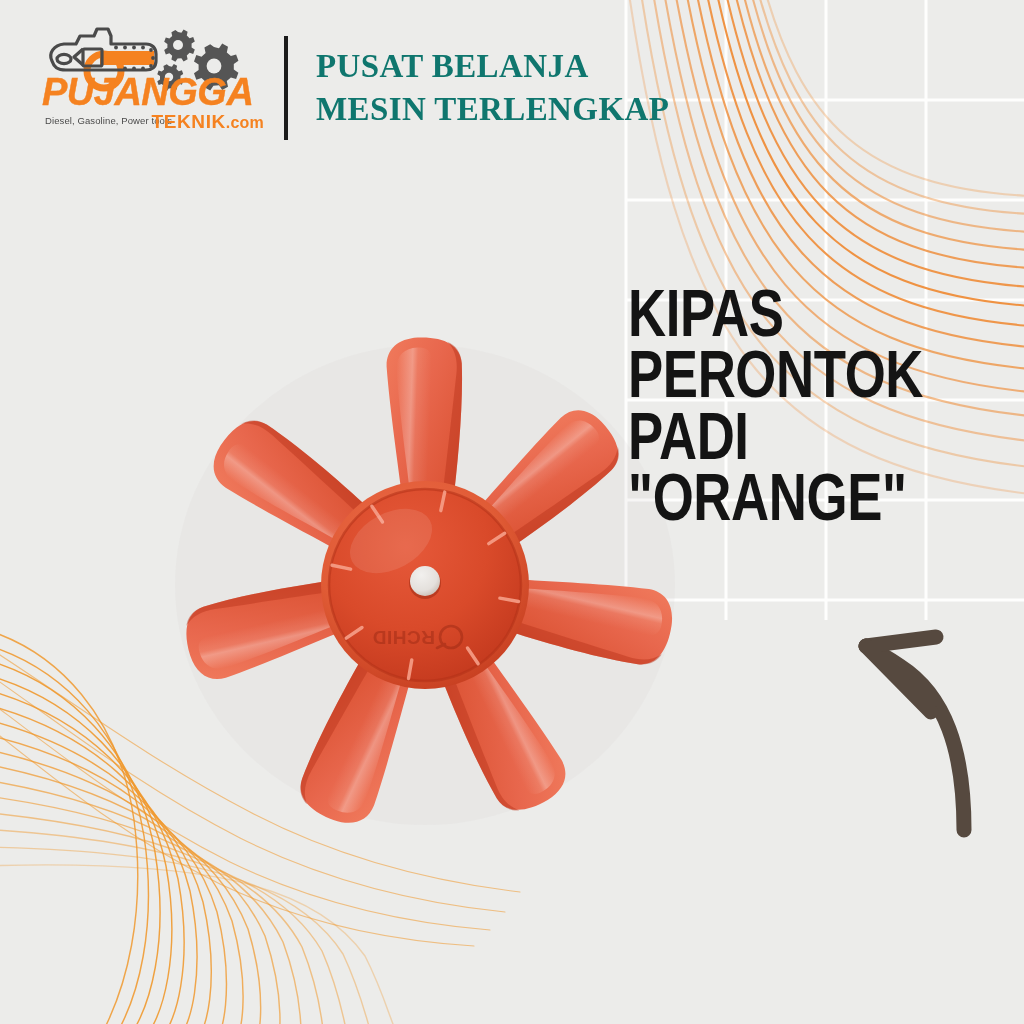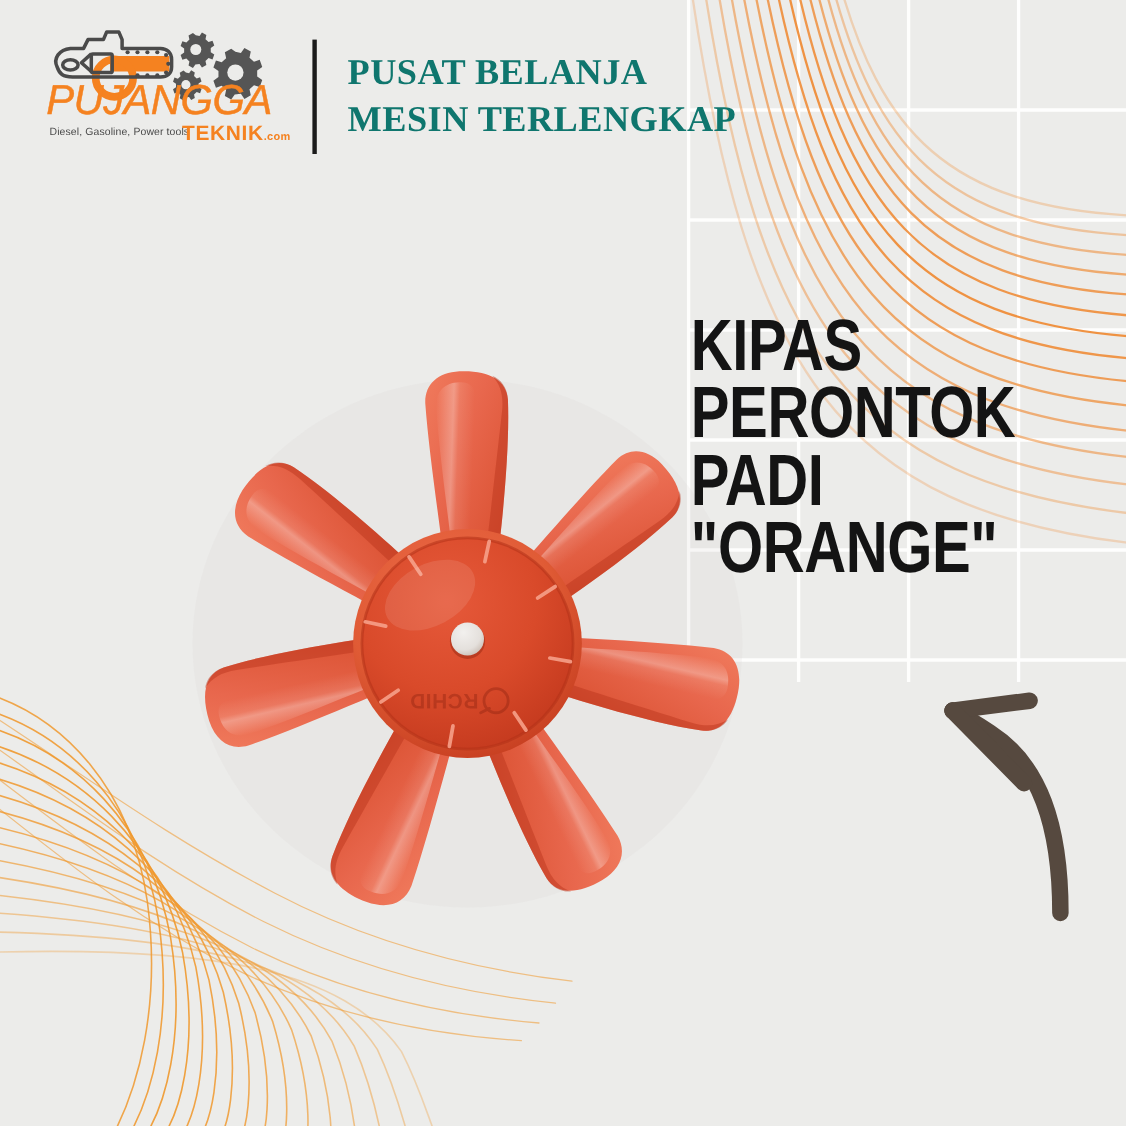--- a/index.html
+++ b/index.html
@@ -36,21 +36,21 @@
     margin-left:42px;
     flex:0 0 auto;
   }
   #logo-marks {
     position:absolute; left:0; top:0;
     width:218px; height:68px;
   }
   #logo-wordmark {
     position:absolute; left:0; top:48px;
     width:218px;
-    font-weight:normal;
+    font-weight:bold;
     font-style:italic;
     font-size:38px;
     letter-spacing:-0.5px;
     color:#F58220;
     line-height:1;
     -webkit-text-stroke:0.4px #F58220;
   }
   #logo-tagline {
     position:absolute; left:3px; top:90px;
     font-size:9.5px;
@@ -60,21 +60,21 @@
     text-align:center;
   }
   #logo-teknik {
     position:absolute; right:-4px; top:86px;
     color:#F58220;
     font-weight:bold;
     font-size:19px;
     letter-spacing:0.6px;
     white-space:nowrap;
   }
-  #logo-teknik .dotcom { font-size:10px; letter-spacing:0.2px; }
+  #logo-teknik .dotcom { font-size:16px; letter-spacing:0.2px; }
 
   #divider {
     width:4px; height:104px;
     background:#1b1b1b;
     margin-left:24px;
     flex:0 0 auto;
   }
   #header-tagline {
     margin-left:28px;
     font-family:"Liberation Serif", serif;

